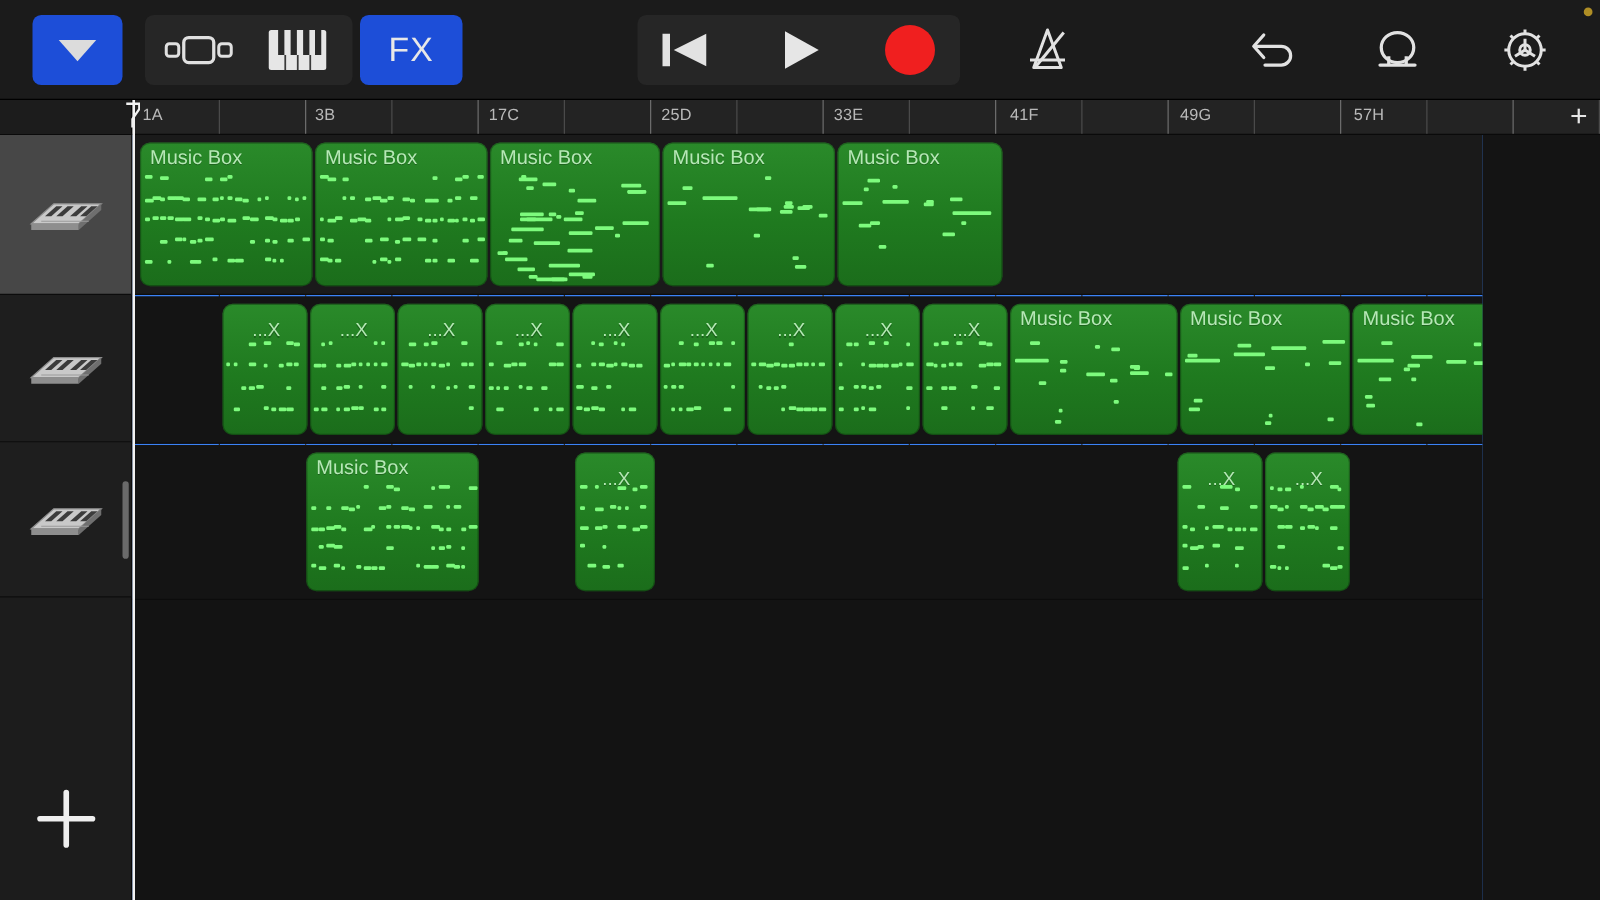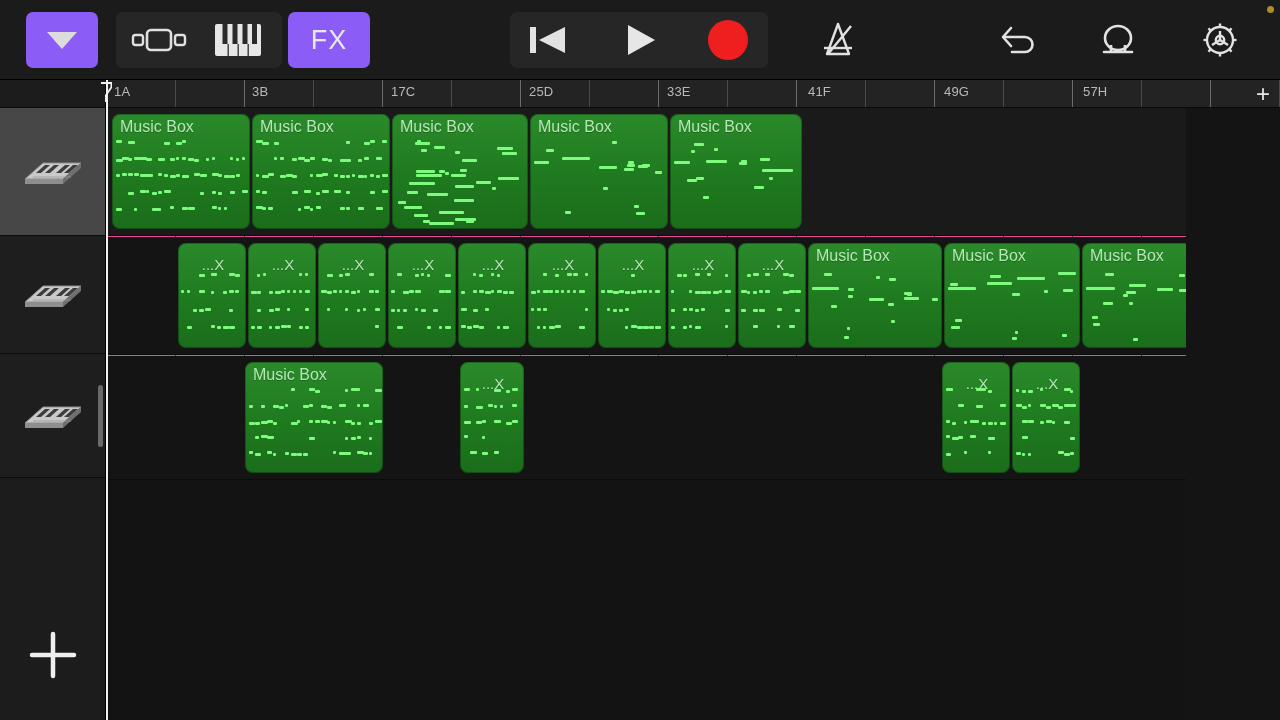--- a/index.html
+++ b/index.html
@@ -12,21 +12,21 @@
 
   
   #toolbar{
     position:absolute;left:0;top:0;width:1280px;height:80px;
     background:#1b1b1b;
     border-bottom:1px solid #000;
     box-sizing:border-box;
   }
   .tb-btn{
     position:absolute;top:12px;height:56px;
-    background:#8b5cf6;border-radius:7px;
+    background:#1d4ed8;border-radius:7px;
     display:flex;align-items:center;justify-content:center;
     cursor:pointer;
   }
   .tb-plain{background:transparent;}
   .tb-grp{
     position:absolute;top:12px;height:56px;background:#262626;border-radius:7px;
   }
   .icon-w{display:block;}
   .fx-label{
     color:#e8e8e8;font-size:27px;letter-spacing:1px;font-family:"Liberation Sans",sans-serif;
@@ -78,21 +78,21 @@
     width:5px;height:62px;border-radius:3px;background:#6a6a6a;
   }
   #add-track{
     position:absolute;left:0;top:590px;width:105px;height:130px;
     display:flex;align-items:center;justify-content:center;cursor:pointer;
   }
   #add-track svg{display:block;}
 
   #lanes{
     position:absolute;left:106px;top:108px;width:1080px;height:612px;
-    background:#ec4899;overflow:hidden;
+    background:#3b82f6;overflow:hidden;
   }
   .lane{
     position:absolute;left:0;width:1174px;
     border-bottom:1px solid #0c0c0c;box-sizing:border-box;
   }
   .lane.l0{background:#1a1a1a;}
   .lane.l1{background:#141414;}
   .lane.l2{background:#141414;}
   #lane-empty{
     position:absolute;left:0;top:372px;width:1174px;height:240px;background:#131313;

